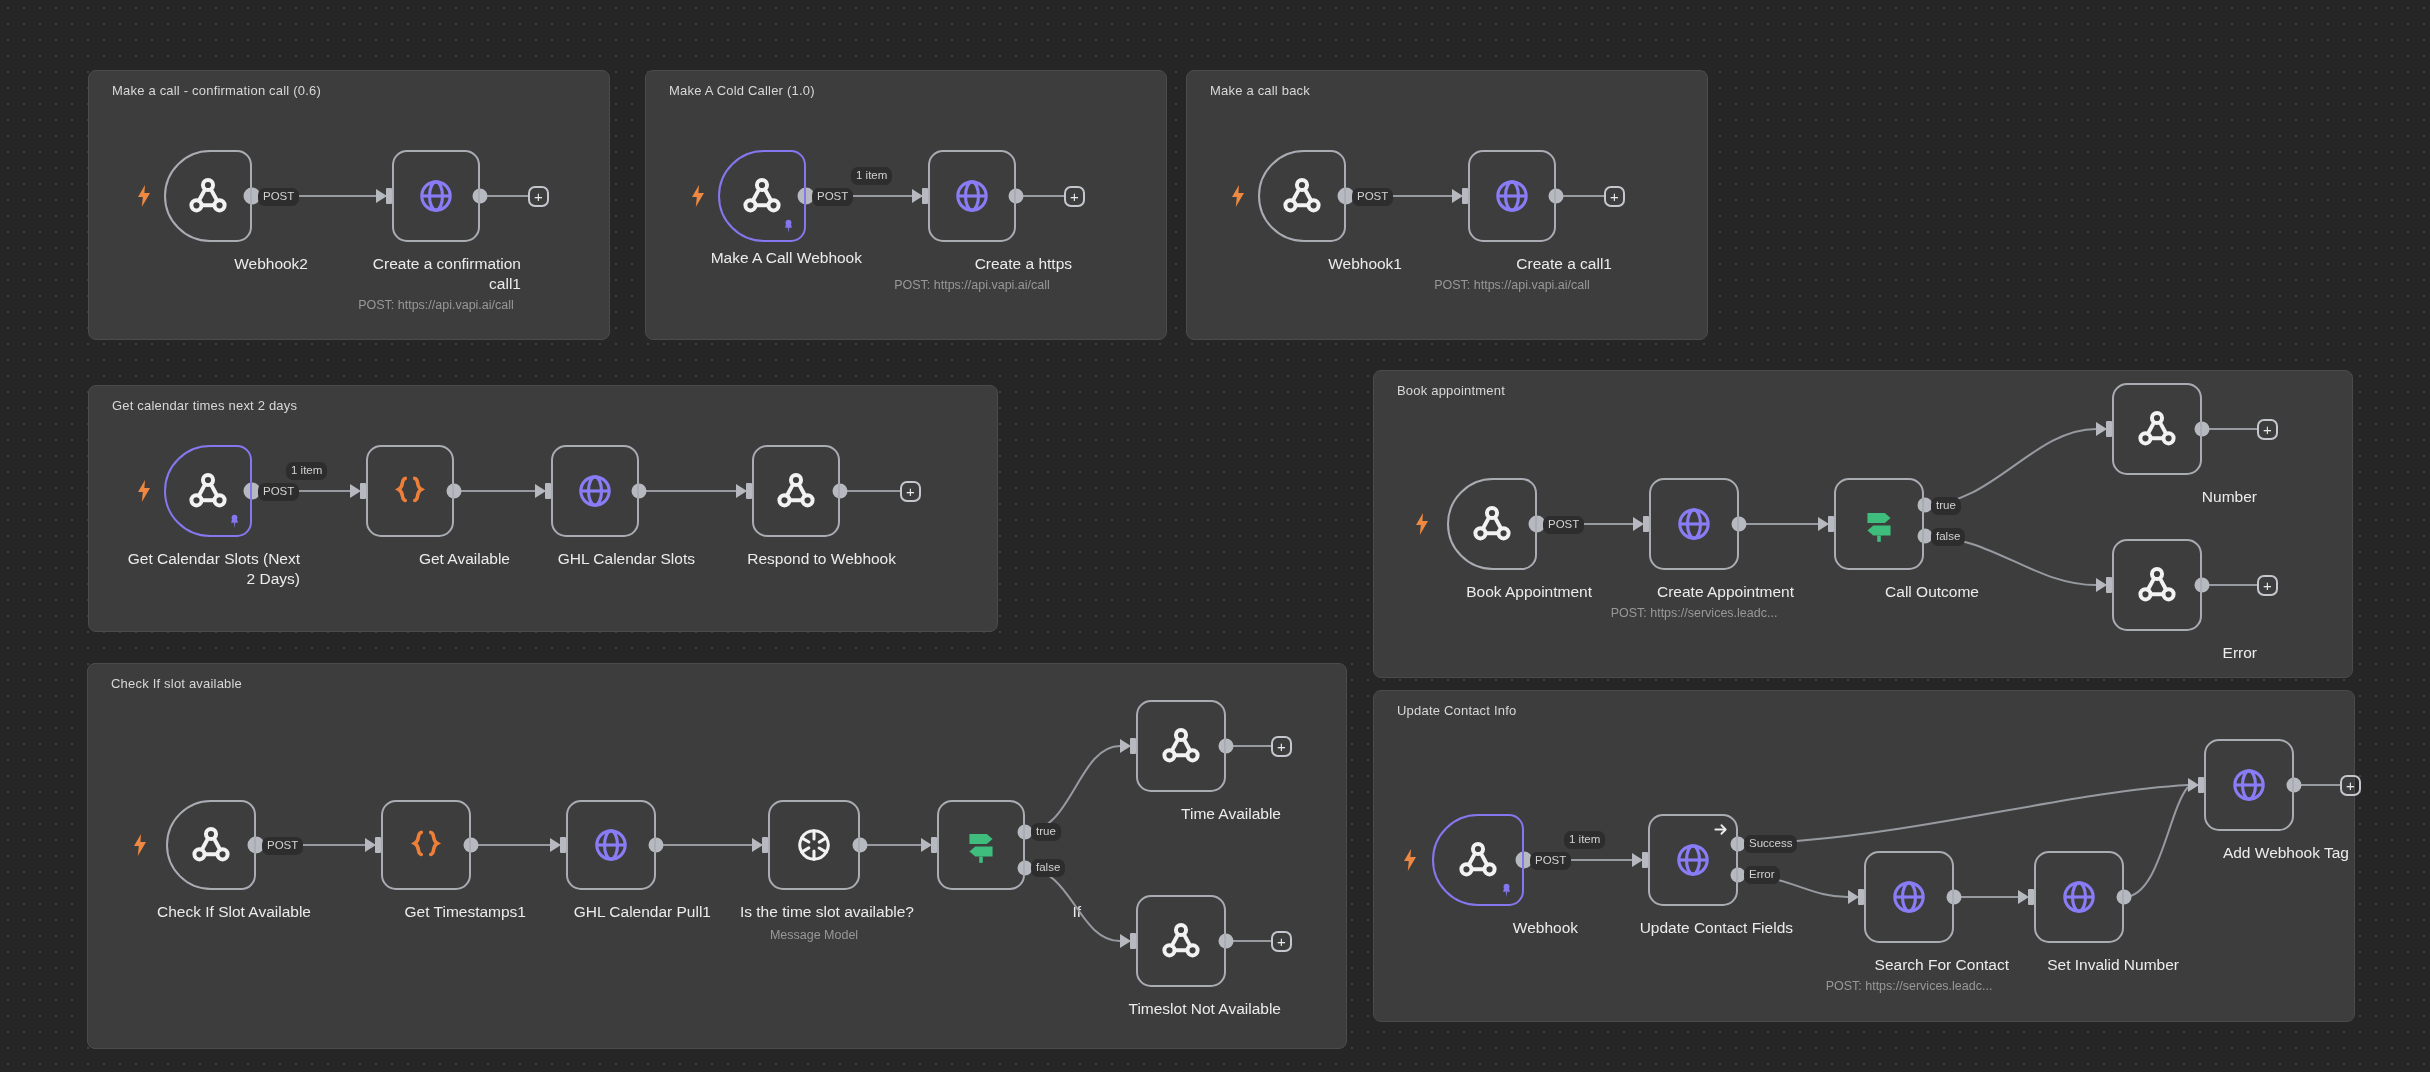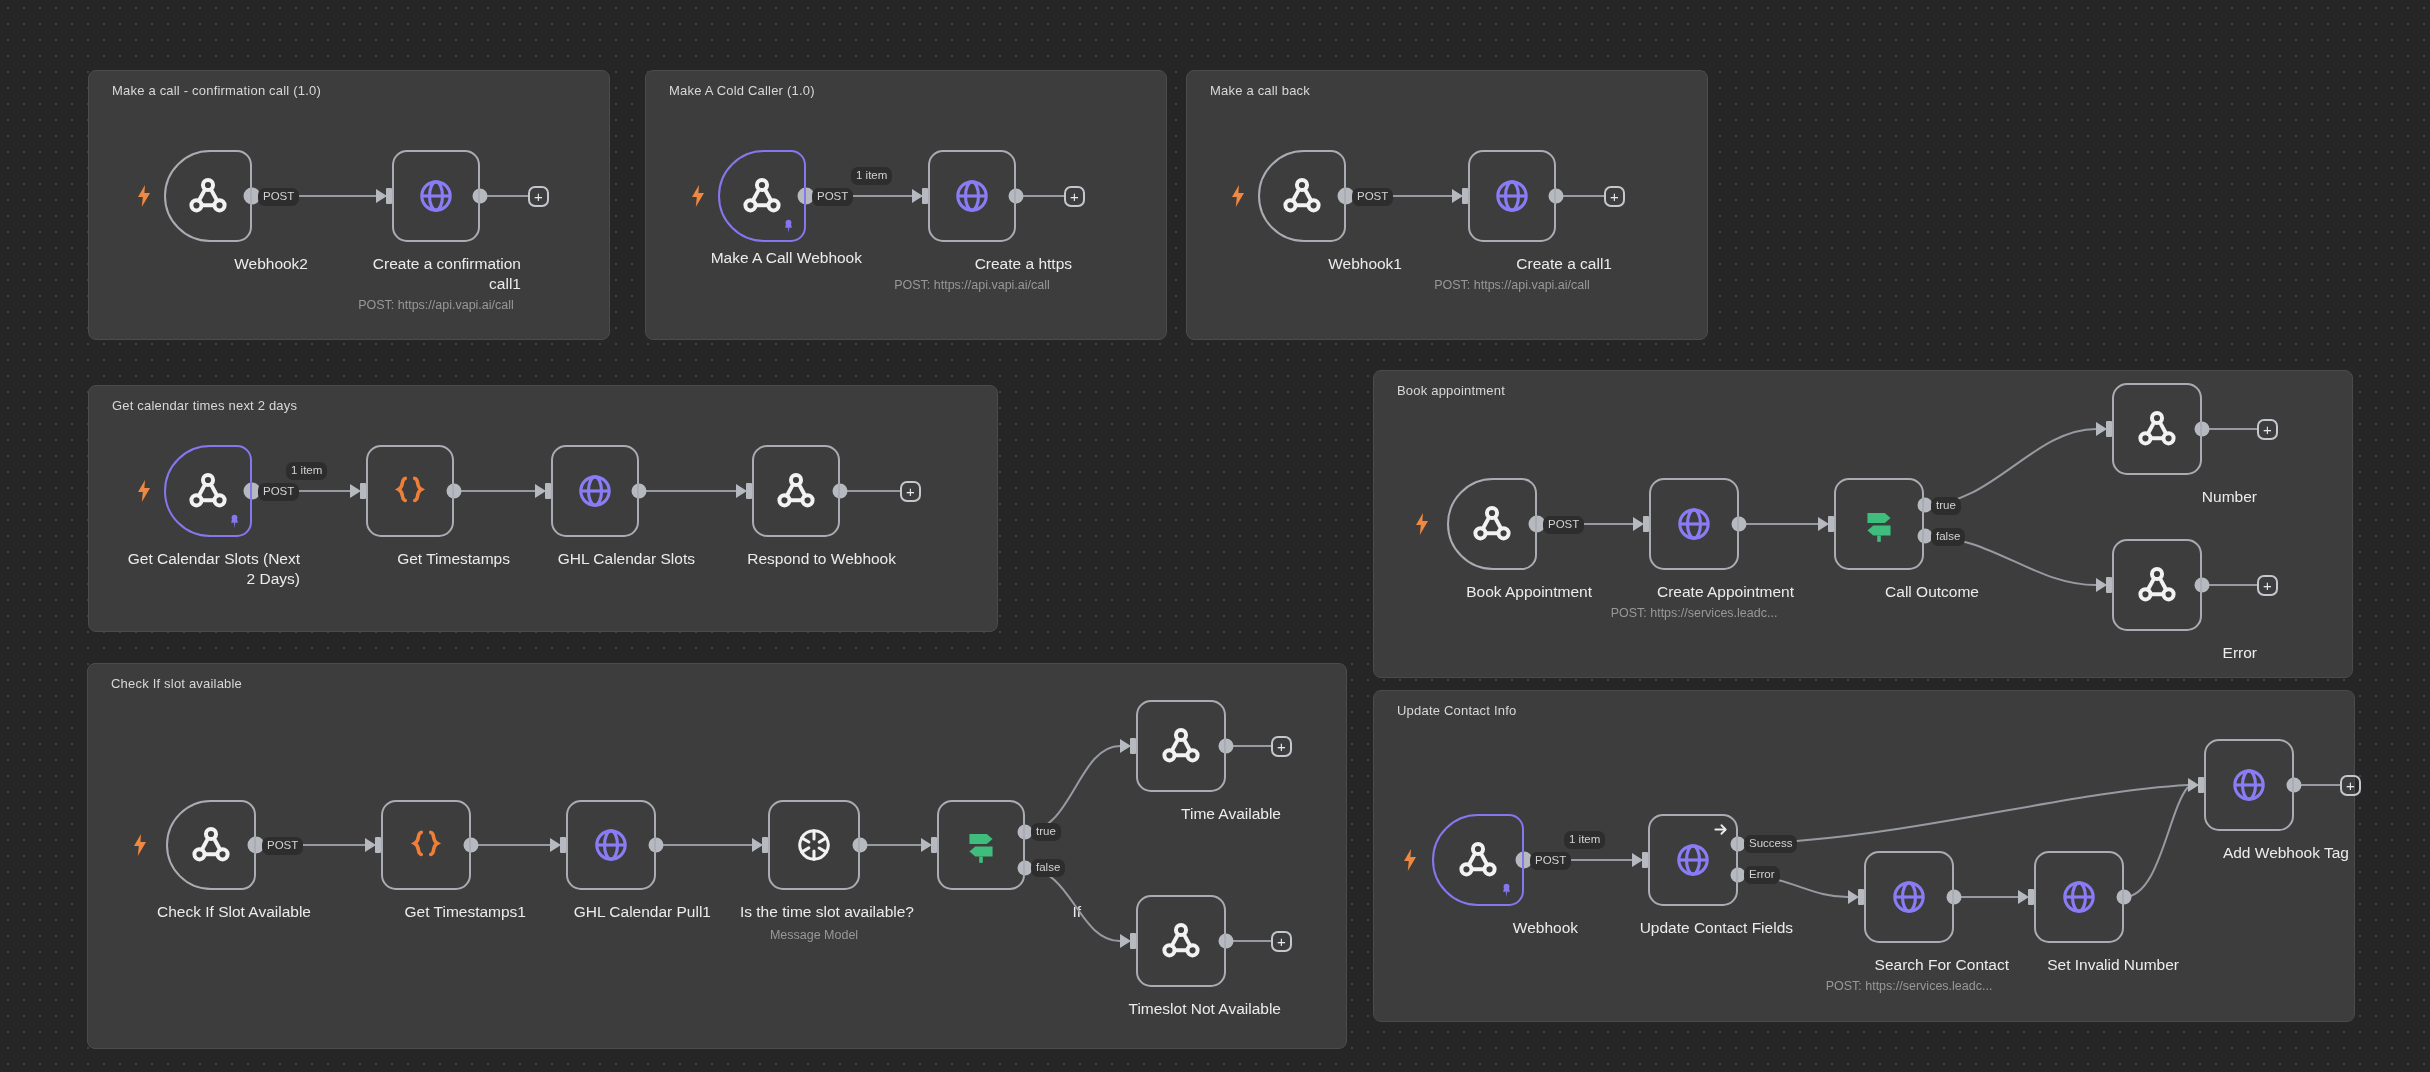--- a/index.html
+++ b/index.html
@@ -102,21 +102,21 @@
 </svg>
 
 <div class="group" style="left:88px;top:70px;width:520px;height:268px"></div>
 <div class="group" style="left:645px;top:70px;width:520px;height:268px"></div>
 <div class="group" style="left:1186px;top:70px;width:520px;height:268px"></div>
 <div class="group" style="left:88px;top:385px;width:908px;height:245px"></div>
 <div class="group" style="left:1373px;top:370px;width:978px;height:306px"></div>
 <div class="group" style="left:87px;top:663px;width:1258px;height:384px"></div>
 <div class="group" style="left:1373px;top:690px;width:980px;height:330px"></div>
 
-<div class="gtitle" style="left:112px;top:83px">Make a call - confirmation call (1.0)</div>
+<div class="gtitle" style="left:112px;top:83px">Make a call - confirmation call (0.6)</div>
 <div class="gtitle" style="left:669px;top:83px">Make A Cold Caller (1.0)</div>
 <div class="gtitle" style="left:1210px;top:83px">Make a call back</div>
 <div class="gtitle" style="left:112px;top:398px">Get calendar times next 2 days</div>
 <div class="gtitle" style="left:1397px;top:383px">Book appointment</div>
 <div class="gtitle" style="left:111px;top:676px">Check If slot available</div>
 <div class="gtitle" style="left:1397px;top:703px">Update Contact Info</div>
 
 <svg class="wires" width="2430" height="1072">
   <g stroke="#979ba1" stroke-width="2" fill="none">
     <path d="M252 196 H376"></path>
@@ -405,21 +405,21 @@
 <div class="nlabel" style="left:108px;top:254px">Webhook2</div>
 <div class="nlabel narrow" style="left:351px;top:254px">Create a confirmation call1</div>
 <div class="nsub" style="left:326px;top:298px">POST: https://api.vapi.ai/call</div>
 <div class="nlabel" style="left:662px;top:248px">Make A Call Webhook</div>
 <div class="nlabel" style="left:872px;top:254px">Create a https</div>
 <div class="nsub" style="left:862px;top:278px">POST: https://api.vapi.ai/call</div>
 <div class="nlabel" style="left:1202px;top:254px">Webhook1</div>
 <div class="nlabel" style="left:1412px;top:254px">Create a call1</div>
 <div class="nsub" style="left:1402px;top:278px">POST: https://api.vapi.ai/call</div>
 <div class="nlabel mid" style="left:115px;top:549px">Get Calendar Slots (Next 2 Days)</div>
-<div class="nlabel" style="left:310px;top:549px">Get Timestamps</div>
+<div class="nlabel" style="left:310px;top:549px">Get Available</div>
 <div class="nlabel" style="left:495px;top:549px">GHL Calendar Slots</div>
 <div class="nlabel" style="left:696px;top:549px">Respond to Webhook</div>
 <div class="nlabel" style="left:1392px;top:582px">Book Appointment</div>
 <div class="nlabel" style="left:1594px;top:582px">Create Appointment</div>
 <div class="nsub" style="left:1584px;top:606px">POST: https://services.leadc...</div>
 <div class="nlabel" style="left:1779px;top:582px">Call Outcome</div>
 <div class="nlabel" style="left:2057px;top:487px">Number</div>
 <div class="nlabel" style="left:2057px;top:643px">Error</div>
 <div class="nlabel" style="left:111px;top:902px">Check If Slot Available</div>
 <div class="nlabel" style="left:326px;top:902px">Get Timestamps1</div>

